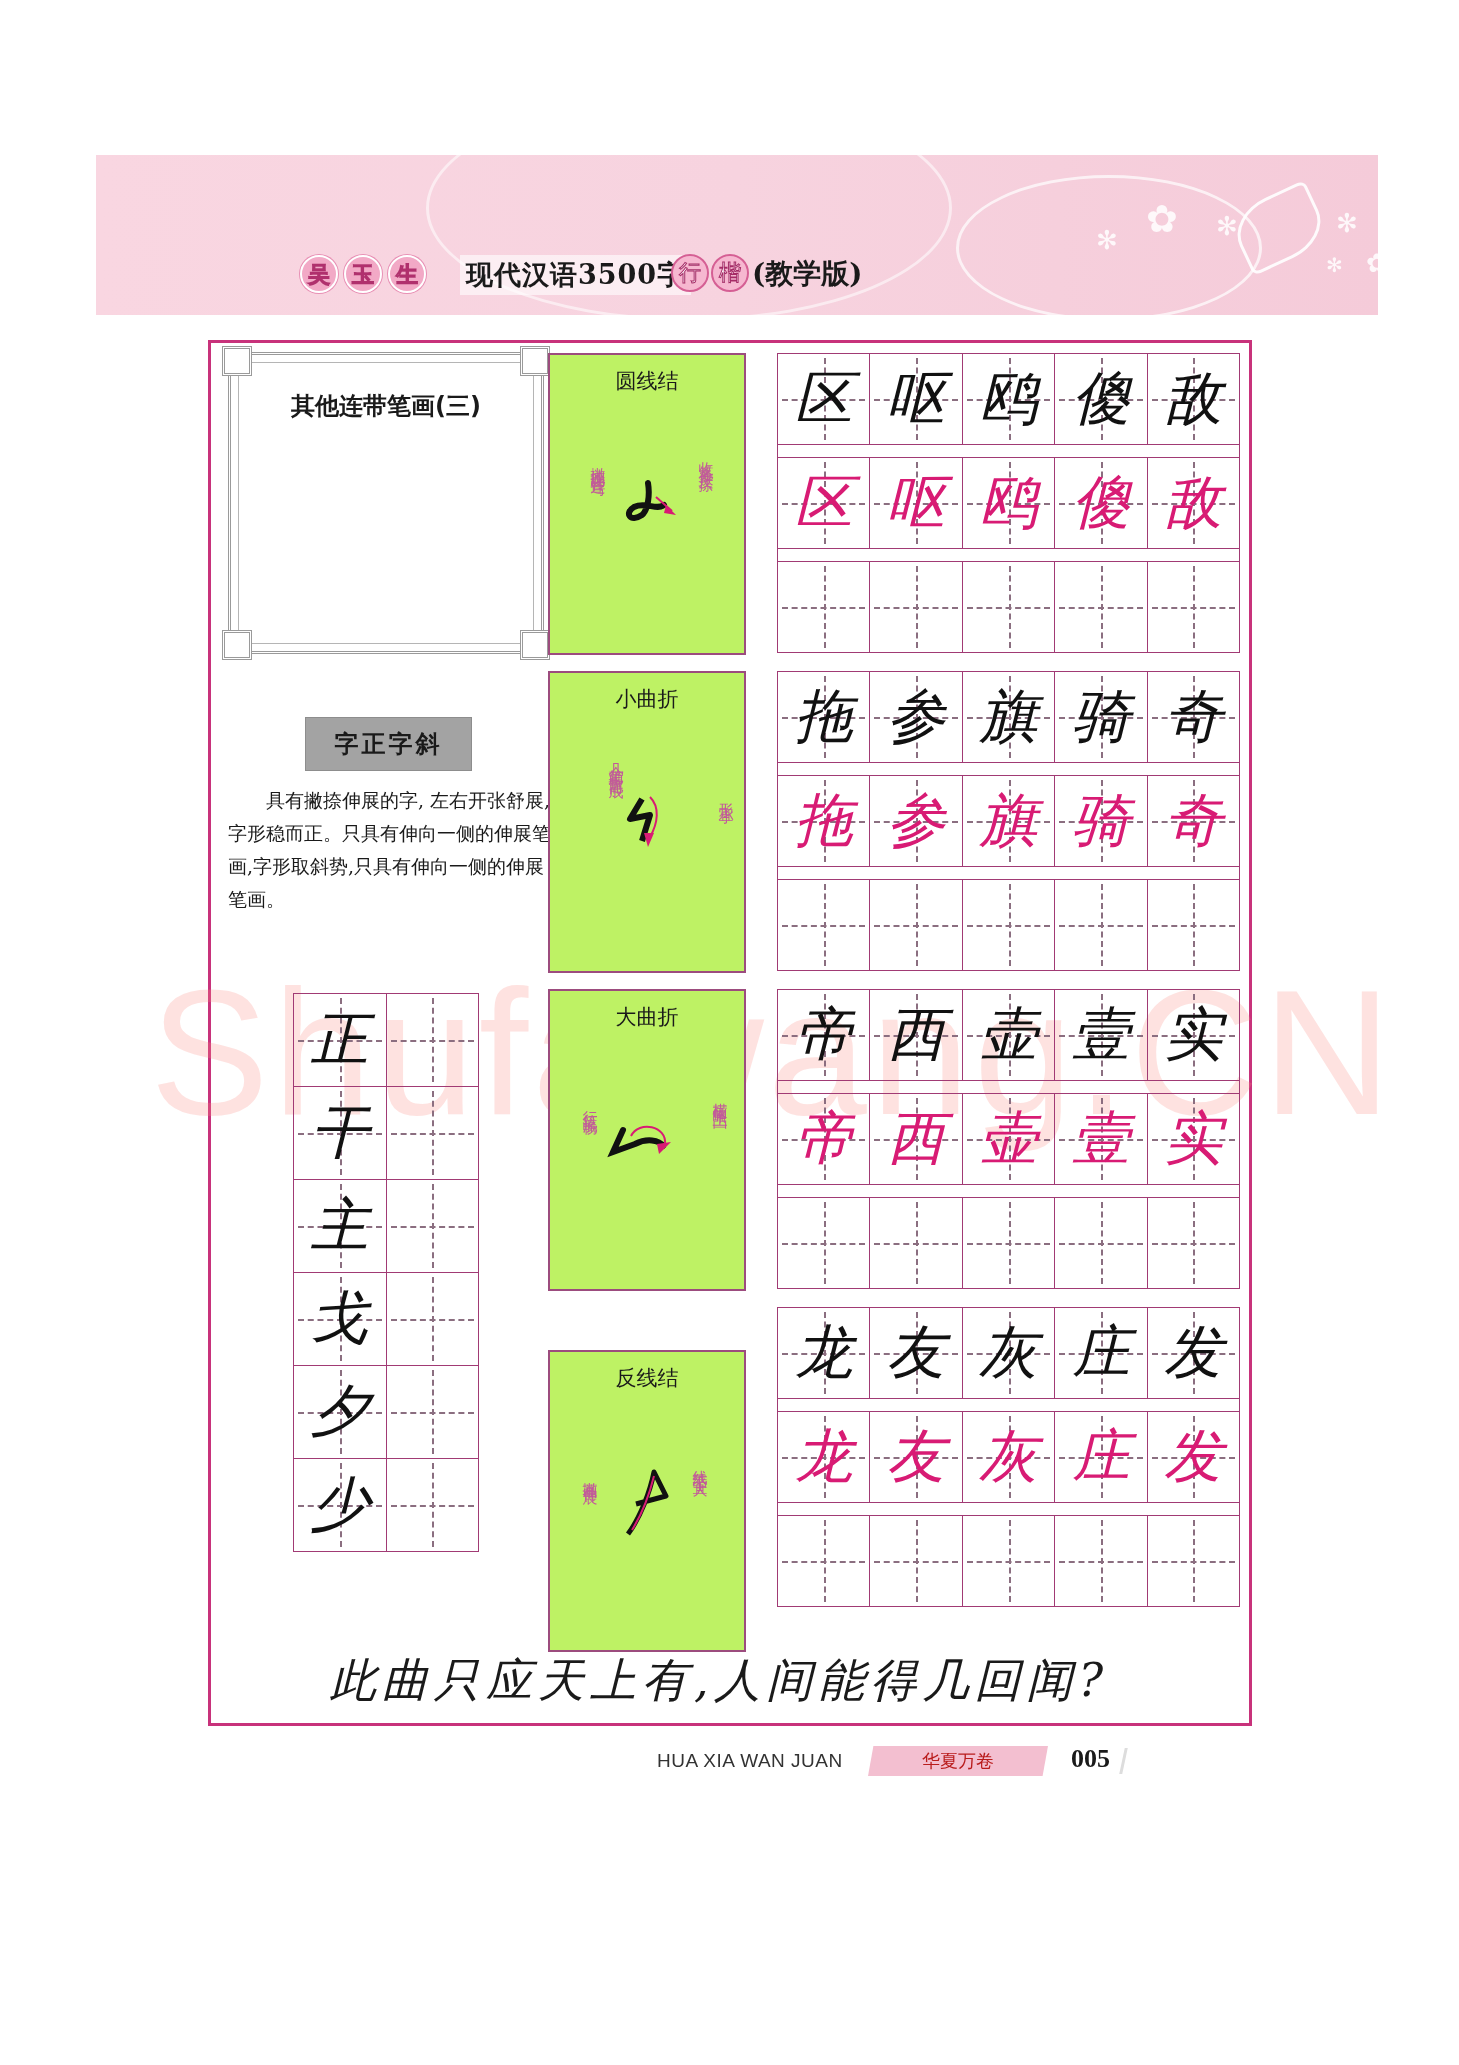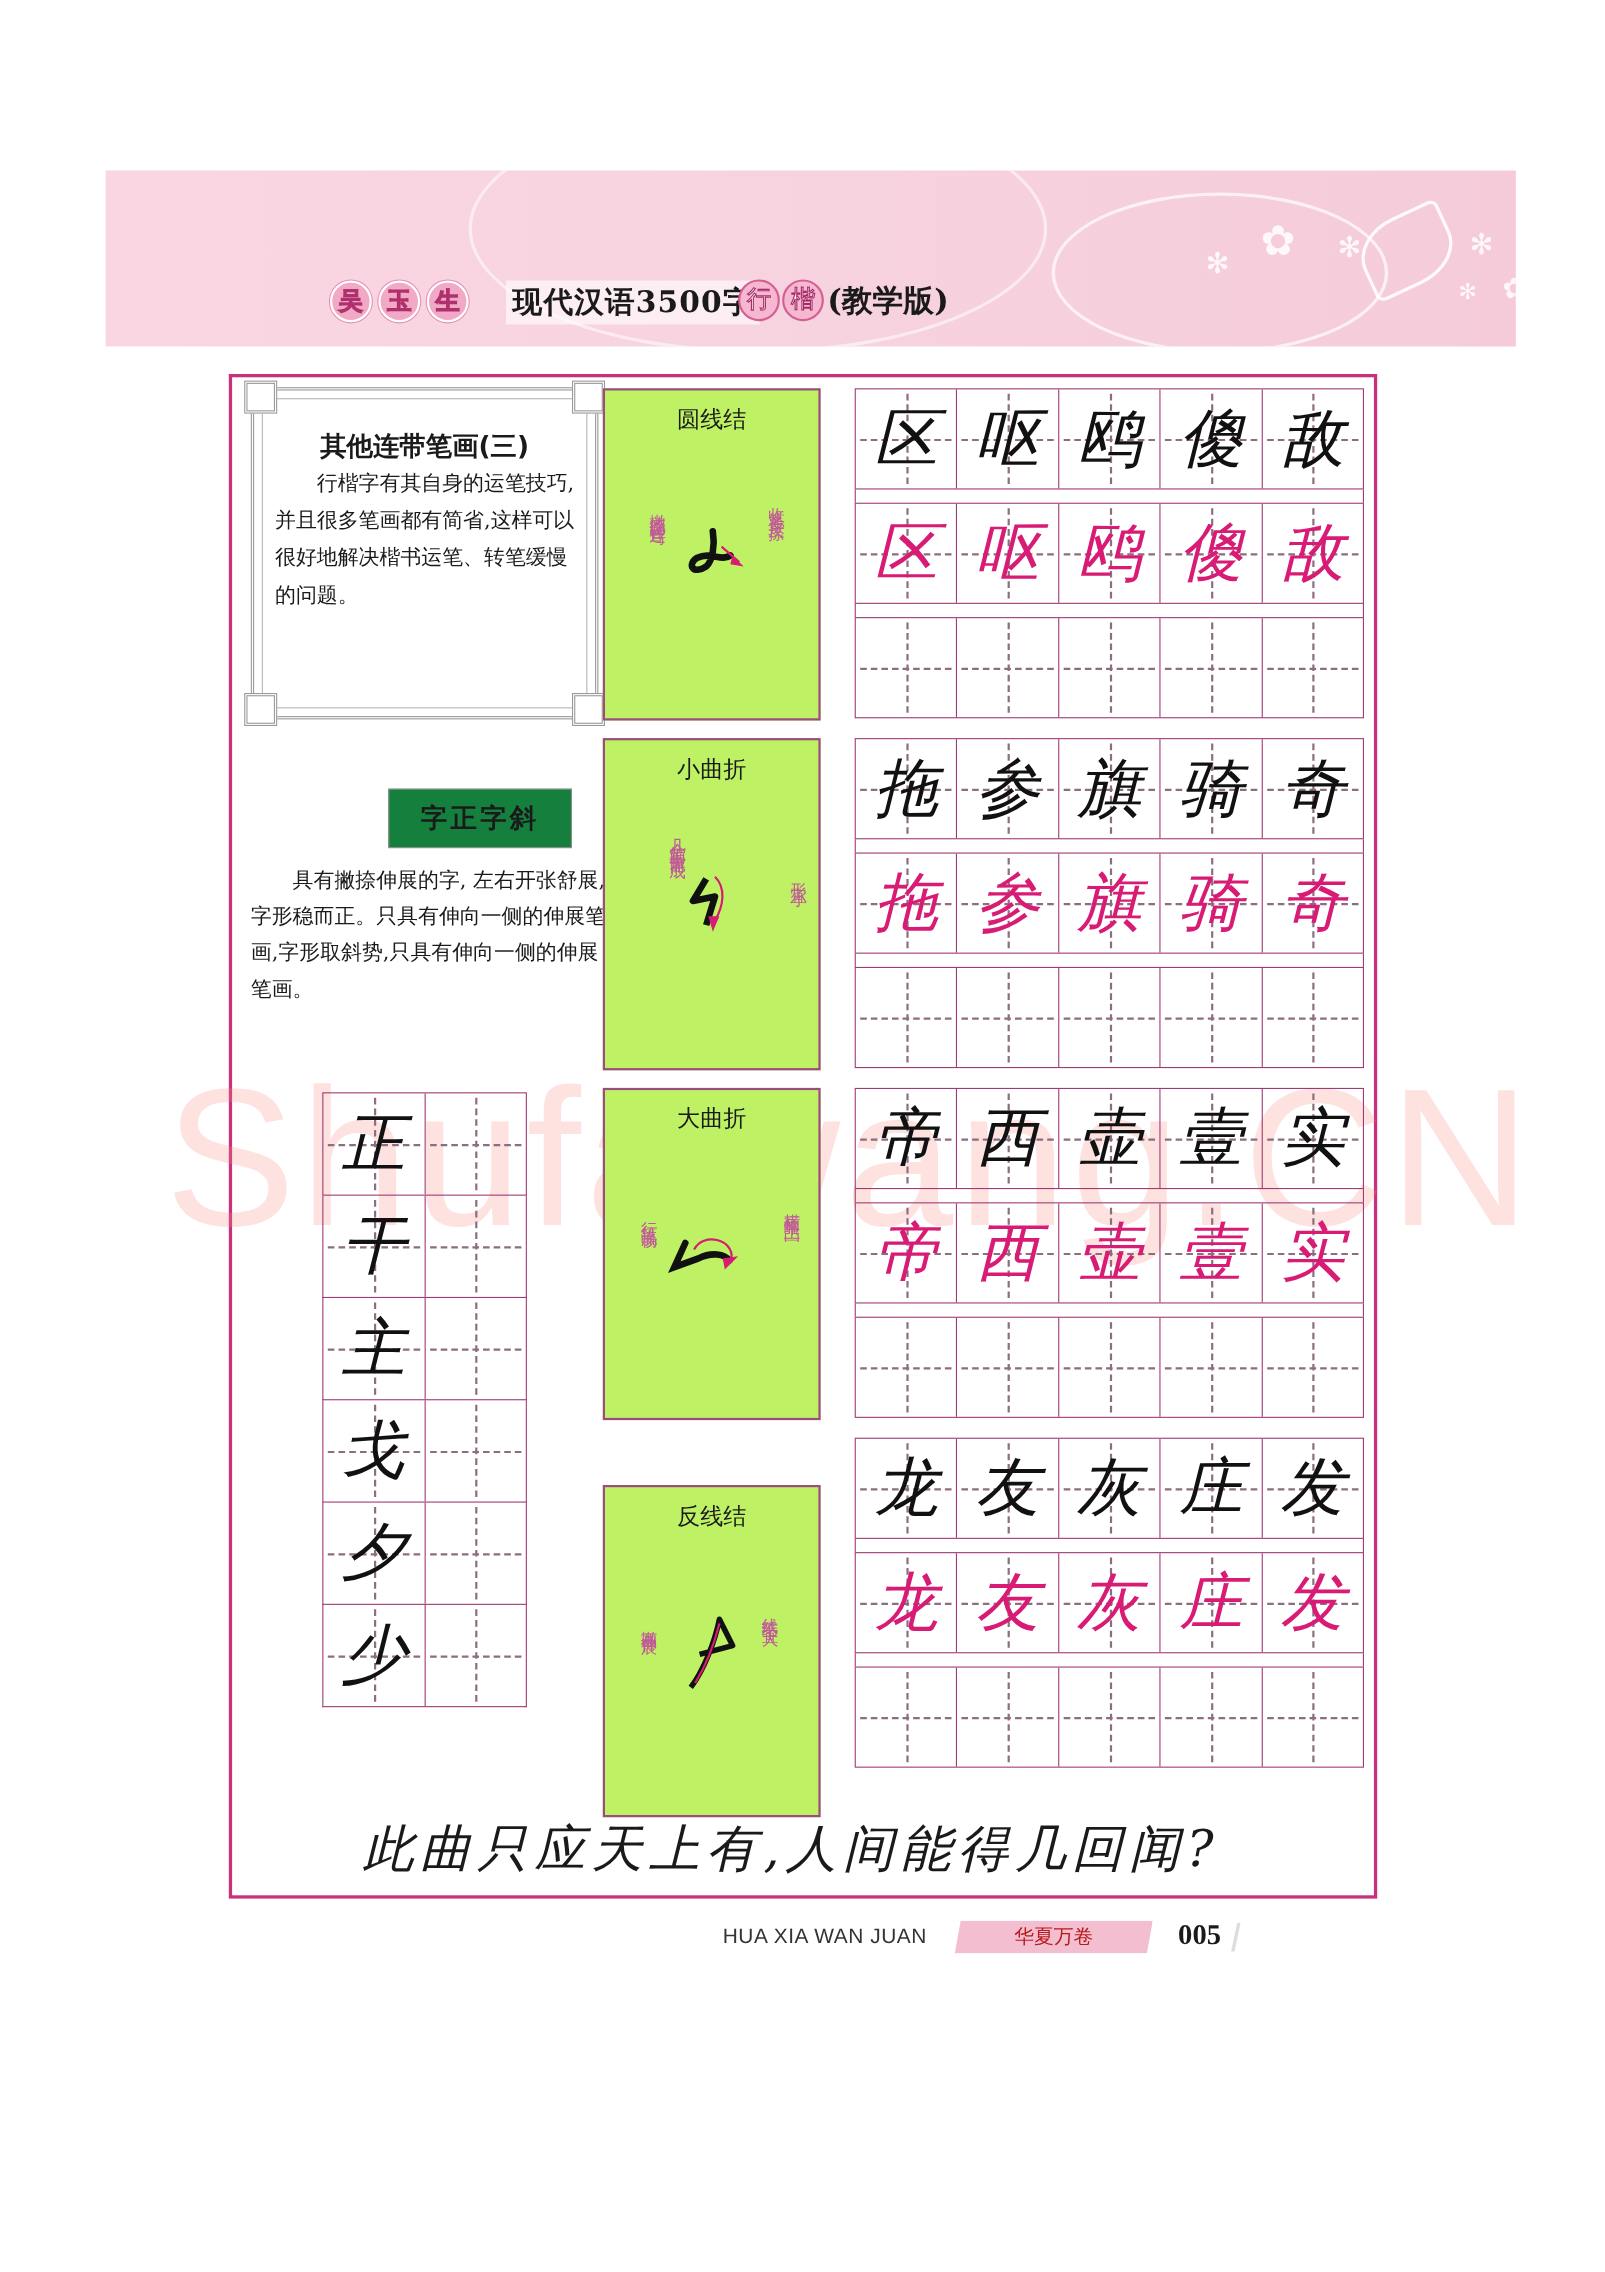--- a/index.html
+++ b/index.html
@@ -36,23 +36,23 @@
   .intro{left:228px;top:352px;width:316px;height:302px;}
   .intro .outer{position:absolute;inset:0;border:3px double #9a9a9a;}
   .intro .inner{position:absolute;inset:10px;border:1px solid #b5b5b5;}
   .intro .corner{position:absolute;width:24px;height:24px;border:3px double #9a9a9a;background:#fff;}
   .intro h2{position:absolute;left:0;right:0;top:26px;margin:12px;text-align:center;
           font-family:"DejaVu Sans","Liberation Sans",sans-serif;font-size:24px;font-weight:900;}
   .intro p{position:absolute;left:22px;right:14px;top:70px;margin:0;font-size:19px;line-height:34px;
           text-indent:2em;}
 
   
-  .label-box{left:305px;top:717px;width:165px;height:52px;background:#15803d;
+  .label-box{left:305px;top:717px;width:165px;height:52px;background:#a3a3a3;
           border:1px solid #8d8d8d;text-align:center;line-height:52px;font-size:24px;font-weight:bold;
-          font-family:"DejaVu Sans","Liberation Sans",sans-serif;letter-spacing:3px;margin-left:48px;}
+          font-family:"DejaVu Sans","Liberation Sans",sans-serif;letter-spacing:3px;}
   .desc{left:228px;top:784px;width:330px;font-size:19px;line-height:33px;text-indent:2em;}
 
   
   .vgrid{left:293px;top:993px;width:186px;}
   .vcell-row{display:flex;height:92px;border:1.5px solid #a13a74;border-top:none;}
   .vcell-row:first-child{border-top:1.5px solid #a13a74;}
   .vcell{flex:1;position:relative;}
   .vcell+.vcell{border-left:1.5px solid #a13a74;}
 
   .tian::before{content:"";position:absolute;left:50%;top:4px;bottom:4px;border-left:2px dashed #8b6e80;}
@@ -118,21 +118,20 @@
 <div class="abs watermark">Shufawang.CN</div>
 
 <div class="abs intro">
   <div class="outer"></div>
   <div class="inner"></div>
   <div class="corner" style="left:-6px;top:-6px;"></div>
   <div class="corner" style="right:-6px;top:-6px;"></div>
   <div class="corner" style="left:-6px;bottom:-6px;"></div>
   <div class="corner" style="right:-6px;bottom:-6px;"></div>
   <h2>其他连带笔画(三)</h2>
-  <p>行楷字有其自身的运笔技巧,并且很多笔画都有简省,这样可以很好地解决楷书运笔、转笔缓慢的问题。</p>
 </div>
 
 <div class="abs label-box">字正字斜</div>
 <div class="abs desc">具有撇捺伸展的字, 左右开张舒展,字形稳而正。只具有伸向一侧的伸展笔画,字形取斜势,只具有伸向一侧的伸展笔画。</div>
 
 <div class="abs vgrid">
   <div class="vcell-row">
       <div class="vcell tian">
         <span class="glyph black">正</span>
       </div>

